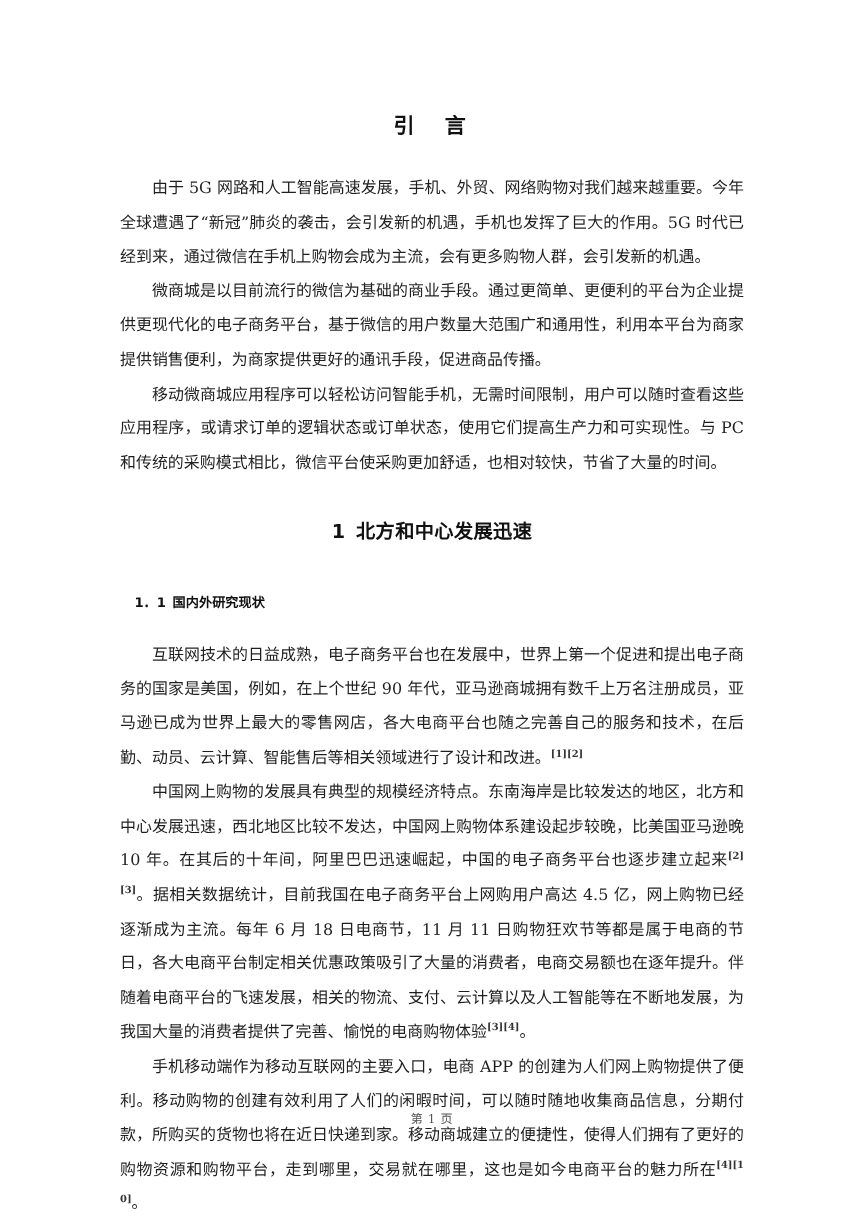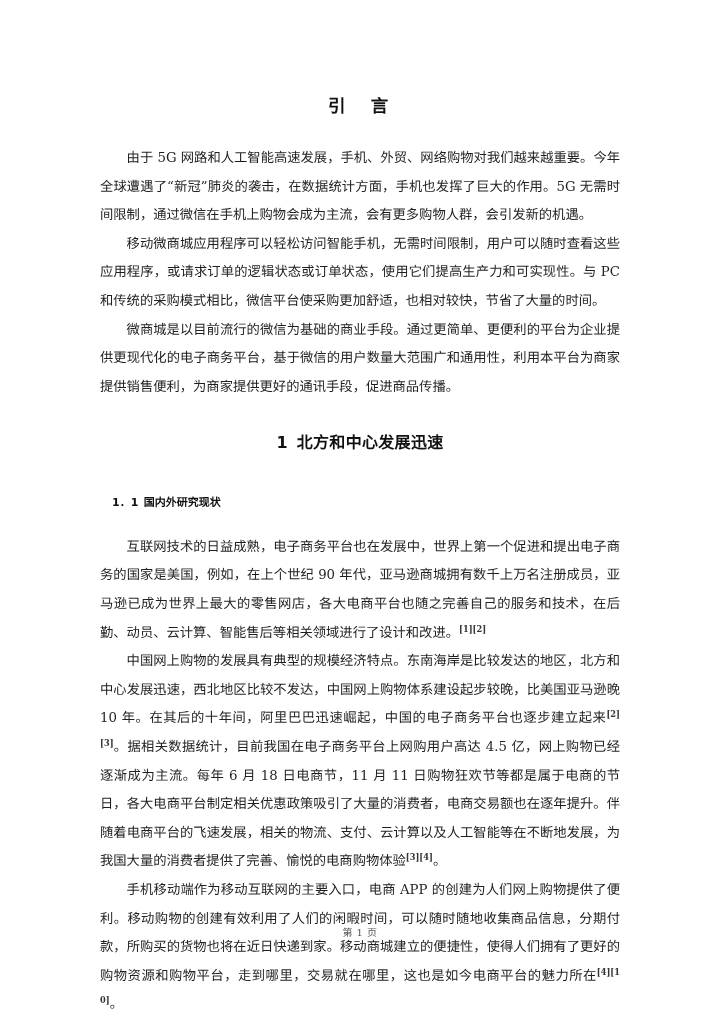--- a/index.html
+++ b/index.html
@@ -116,25 +116,25 @@
 </style>
 </head>
 <body>
 
 <div class="page">
 
   <div class="content">
 
     <h1 class="doc-title">引　言</h1>
 
-    <p class="para first-para">由于 5G 网路和人工智能高速发展，手机、外贸、网络购物对我们越来越重要。今年全球遭遇了“新冠”肺炎的袭击，在数据统计方面，手机也发挥了巨大的作用。5G 无需时间限制，通过微信在手机上购物会成为主流，会有更多购物人群，会引发新的机遇。</p>
+    <p class="para first-para">由于 5G 网路和人工智能高速发展，手机、外贸、网络购物对我们越来越重要。今年全球遭遇了“新冠”肺炎的袭击，会引发新的机遇，手机也发挥了巨大的作用。5G 时代已经到来，通过微信在手机上购物会成为主流，会有更多购物人群，会引发新的机遇。</p>
+
+    <p class="para">微商城是以目前流行的微信为基础的商业手段。通过更简单、更便利的平台为企业提供更现代化的电子商务平台，基于微信的用户数量大范围广和通用性，利用本平台为商家提供销售便利，为商家提供更好的通讯手段，促进商品传播。</p>
 
     <p class="para">移动微商城应用程序可以轻松访问智能手机，无需时间限制，用户可以随时查看这些应用程序，或请求订单的逻辑状态或订单状态，使用它们提高生产力和可实现性。与 PC 和传统的采购模式相比，微信平台使采购更加舒适，也相对较快，节省了大量的时间。</p>
-
-    <p class="para">微商城是以目前流行的微信为基础的商业手段。通过更简单、更便利的平台为企业提供更现代化的电子商务平台，基于微信的用户数量大范围广和通用性，利用本平台为商家提供销售便利，为商家提供更好的通讯手段，促进商品传播。</p>
 
     <h2 class="section-heading">
       <span class="sec-num">1</span><span>北方和中心发展迅速</span>
     </h2>
 
     <h3 class="subsection-heading">
       <span class="sub-num">1．1</span><span>国内外研究现状</span>
     </h3>
 
     <p class="para">

